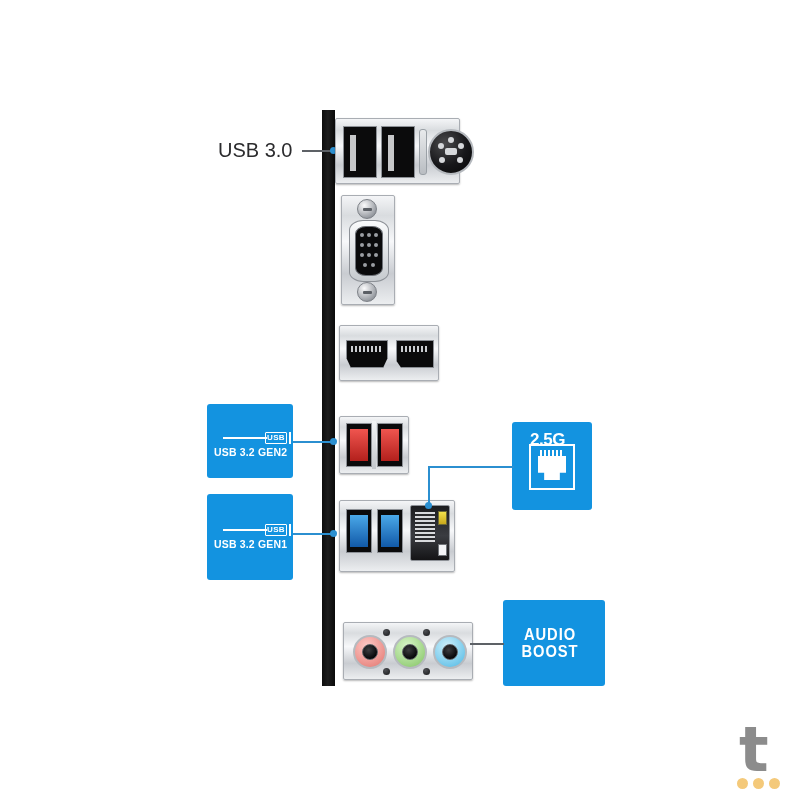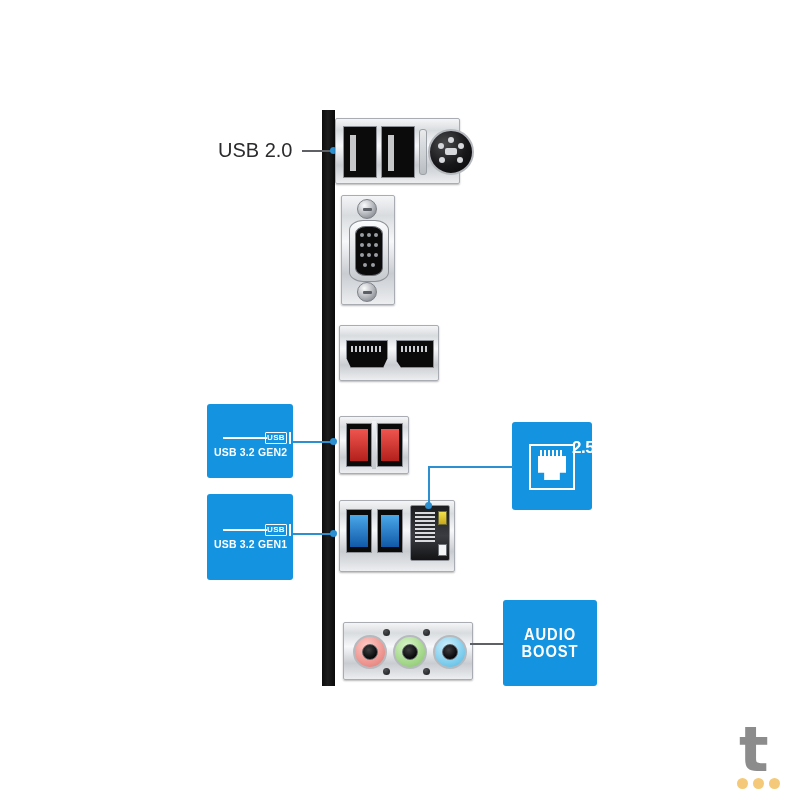--- a/index.html
+++ b/index.html
@@ -173,21 +173,21 @@
     background:radial-gradient(circle at 35% 30%,#4d4f53,#17181a);
   }
 
   
   .badge{
     position:absolute;background:#1393e0;border-radius:3px;
   }
   #badge-gen2{left:207px;top:404px;width:86px;height:74px;}
   #badge-gen1{left:207px;top:494px;width:86px;height:86px;}
   #badge-25g{left:512px;top:422px;width:80px;height:88px;}
-  #badge-audio{left:503px;top:600px;width:94px;height:86px;}
+  #badge-audio{left:503px;top:600px;width:94px;height:86px;padding-left:8px;}
 
   .usb-logo{
     position:absolute;left:16px;top:28px;width:70px;height:12px;
   }
   .usb-logo .bar{
     position:absolute;left:0;top:5px;width:44px;height:2px;background:#ffffff;
   }
   .usb-logo .box{
     position:absolute;left:42px;top:0;width:22px;height:12px;
     border:1px solid #ffffff;box-sizing:border-box;border-radius:1px;
@@ -212,23 +212,23 @@
   .rj45 .jackbody{
     position:absolute;left:7px;top:10px;width:28px;height:24px;
     background:#ffffff;
     clip-path:polygon(0 0,100% 0,100% 70%,78% 70%,78% 100%,22% 100%,22% 70%,0 70%);
   }
   .rj45 .pins{
     position:absolute;left:9px;top:4px;width:24px;height:9px;
     background:repeating-linear-gradient(90deg,#ffffff 0 2px,#1393e0 2px 4px);
   }
   .badge-25g-text{
-    position:absolute;left:18px;top:16px;
+    position:absolute;left:18px;top:8px;
     color:#ffffff;font-size:17px;font-weight:bold;
-    font-family:"Liberation Sans", sans-serif;letter-spacing:-.5px;margin-left:42px;
+    font-family:"Liberation Sans", sans-serif;letter-spacing:-.5px;
   }
   .badge-audio-text{
     position:absolute;left:0;top:26px;width:94px;text-align:center;
     color:#ffffff;font-size:16px;font-weight:bold;line-height:17px;
     font-family:"Liberation Sans", sans-serif;letter-spacing:1px;
     transform:scaleX(.92);
   }
 
   
   .lead{position:absolute;background:#2b8fd0;}
@@ -258,21 +258,21 @@
   #watermark .dot.d2{left:18px;}
   #watermark .dot.d3{left:34px;}
 </style>
 </head>
 <body>
 
 <div id="stage">
 
   <div class="backplate"></div>
 
-  <div id="label-usb20">USB 2.0</div>
+  <div id="label-usb20">USB 3.0</div>
   <div class="lead dark" style="left:302px;top:150px;width:32px;height:2px;"></div>
   <div class="lead-dot" style="left:330px;top:147px;background:#2b8fd0;"></div>
 
   <div class="shell" id="usb20-block">
     <div class="usb2-port p1"></div>
     <div class="usb2-port p2"></div>
     <div class="usb2-divider"></div>
     <div class="ps2">
       <i class="h1"></i>
         <i class="h2"></i>

